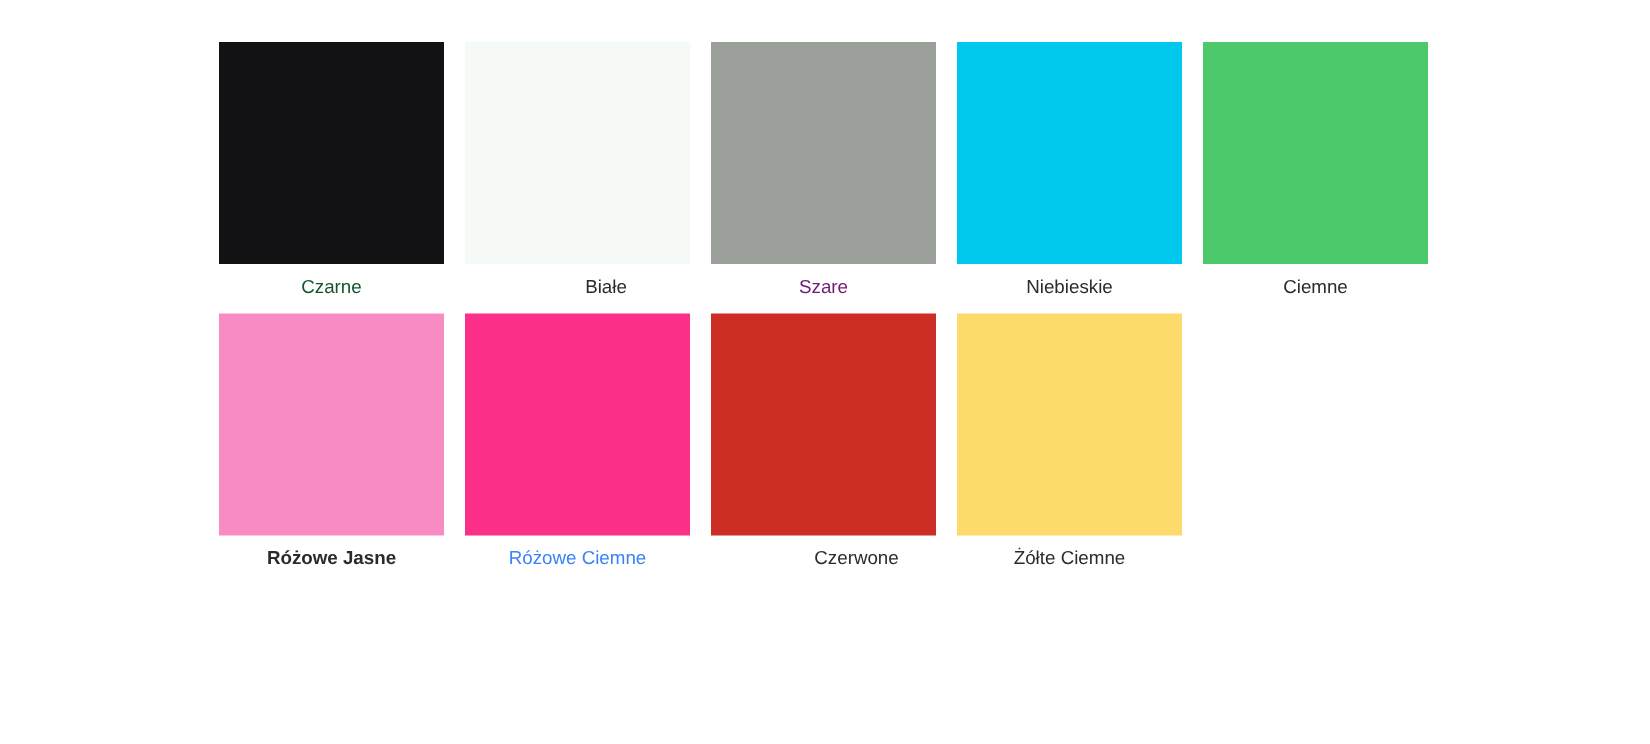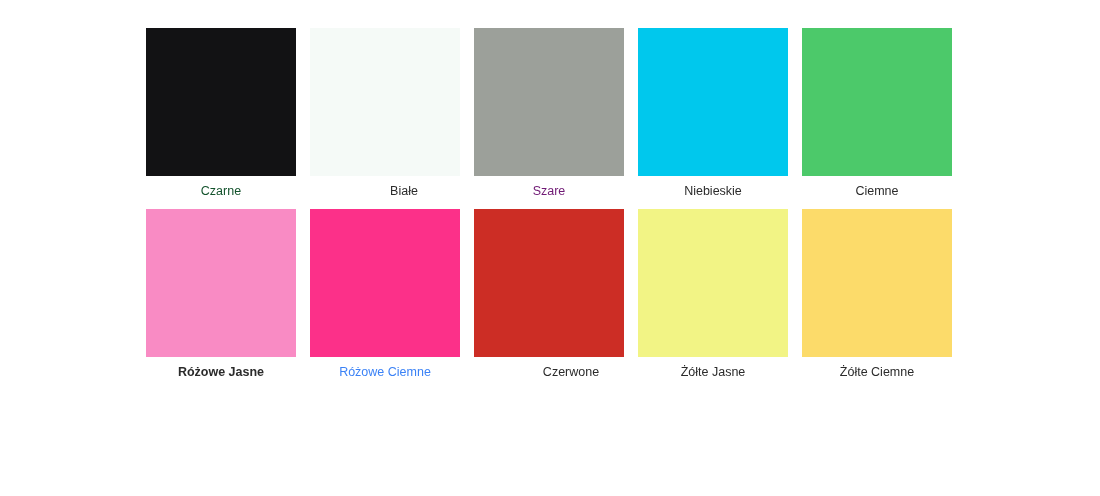--- a/index.html
+++ b/index.html
@@ -90,24 +90,20 @@
     <div class="swatch-cell">
       <span class="swatch-chip" style="background-color: rgb(252, 48, 137);"></span>
       <span class="swatch-label" style="color: #3b82f6;">Różowe Ciemne</span>
     </div>
 
     <div class="swatch-cell">
       <span class="swatch-chip" style="background-color: rgb(204, 45, 37);"></span>
       <span class="swatch-label" style="color: rgb(43, 43, 43); margin-left: 44px;">Czerwone</span>
     </div>
 
-    <div class="swatch-cell">
-      <span class="swatch-chip" style="background-color: rgb(242, 244, 133);"></span>
-      <span class="swatch-label" style="color: rgb(43, 43, 43);">Żółte Jasne</span>
-    </div>
 
     <div class="swatch-cell">
       <span class="swatch-chip" style="background-color: rgb(252, 219, 106);"></span>
       <span class="swatch-label" style="color: rgb(43, 43, 43);">Żółte Ciemne</span>
     </div>
 
   </div>
 </div>
 
 </body></html>

